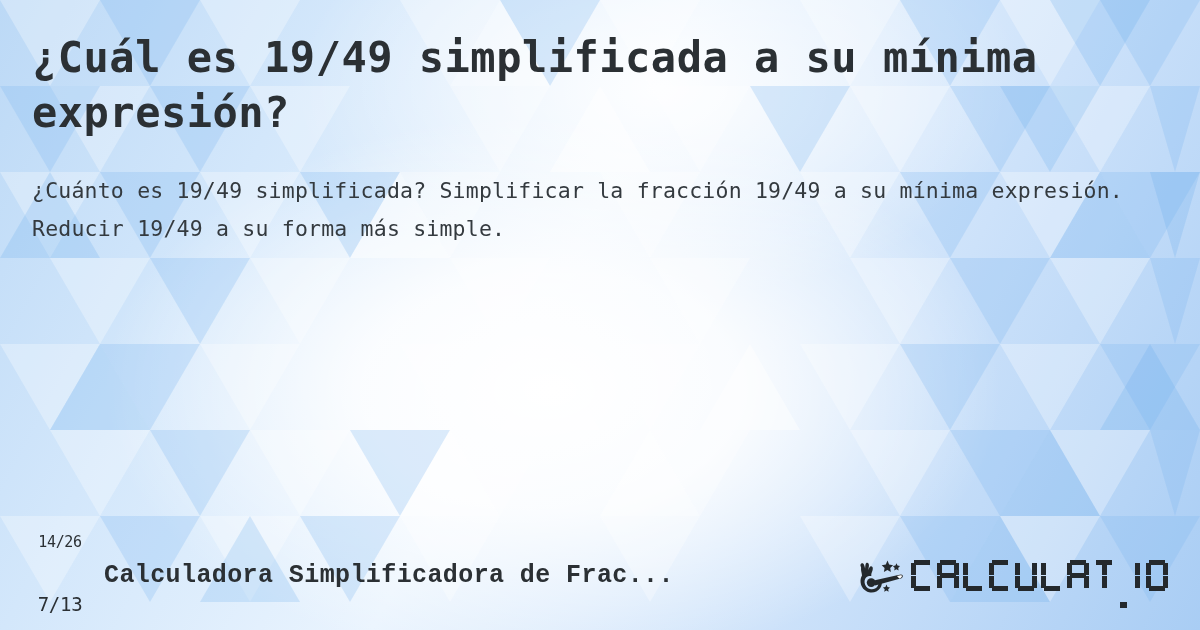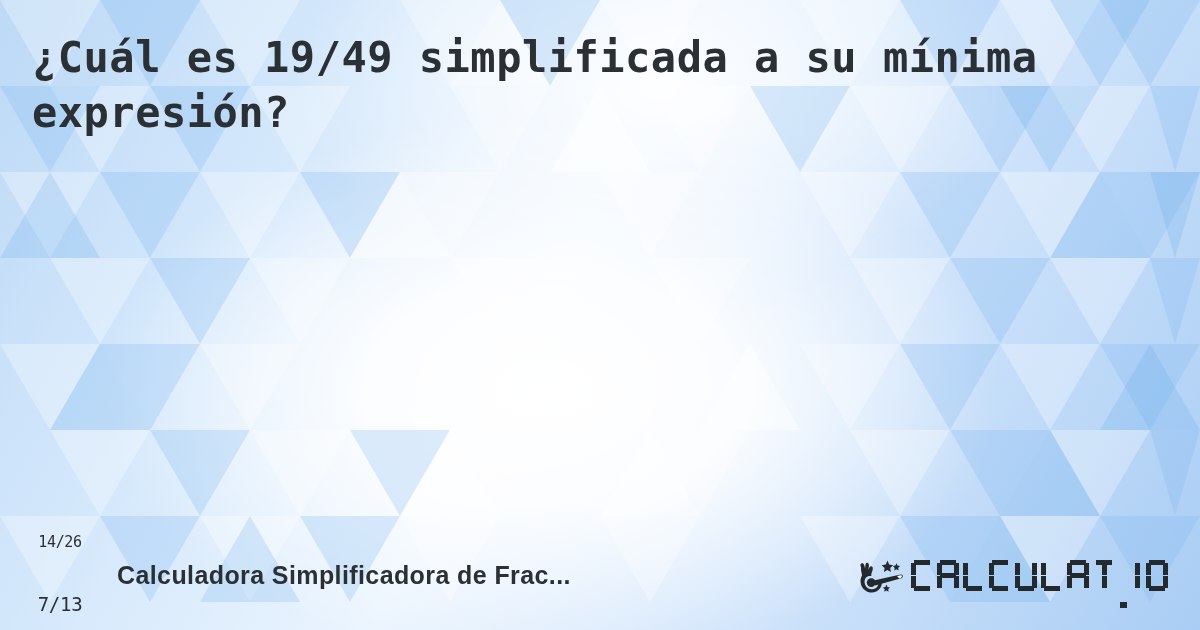--- a/index.html
+++ b/index.html
@@ -120,28 +120,28 @@
     letter-spacing: -0.3px;
   }
   .frac-icon .frac-bottom {
     font-size: 19px;
     font-weight: 400;
     letter-spacing: -0.3px;
     margin-top: 44px;
   }
 
   .footer-title {
-    margin-left: 27px;
+    margin-left: 14px;
     font-size: 25px;
     font-weight: 700;
     color: #2b3034;
     letter-spacing: 0.4px;
     white-space: nowrap;
     overflow: hidden;
-    font-family: Liberation Sans, sans-serif;
+    font-family: Liberation Mono, monospace;
   }
 
   .brand {
     display: flex;
     align-items: center;
     margin-right: 28px;
     flex: 0 0 auto;
   }
   .brand-icon {
     width: 52px;
@@ -288,20 +288,21 @@
         <polygon points="400,516 500,516 450,430"></polygon>
         <polygon points="700,430 800,430 750,344"></polygon>
       </g>
     </svg>
   </div>
 
   <div id="content">
 
     <div class="title">¿Cuál es 19/49 simplificada a su mínima expresión?</div>
 
+    <div class="intro">¿Cuánto es 19/49 simplificada? Simplificar la fracción 19/49 a su mínima expresión. Reducir 19/49 a su forma más simple.</div>
 
 
     <div class="footer">
 
       <div class="footer-left">
 
         <div class="frac-icon">
           <span class="frac-top">14/26</span>
           <span class="frac-bottom">7/13</span>
         </div>

